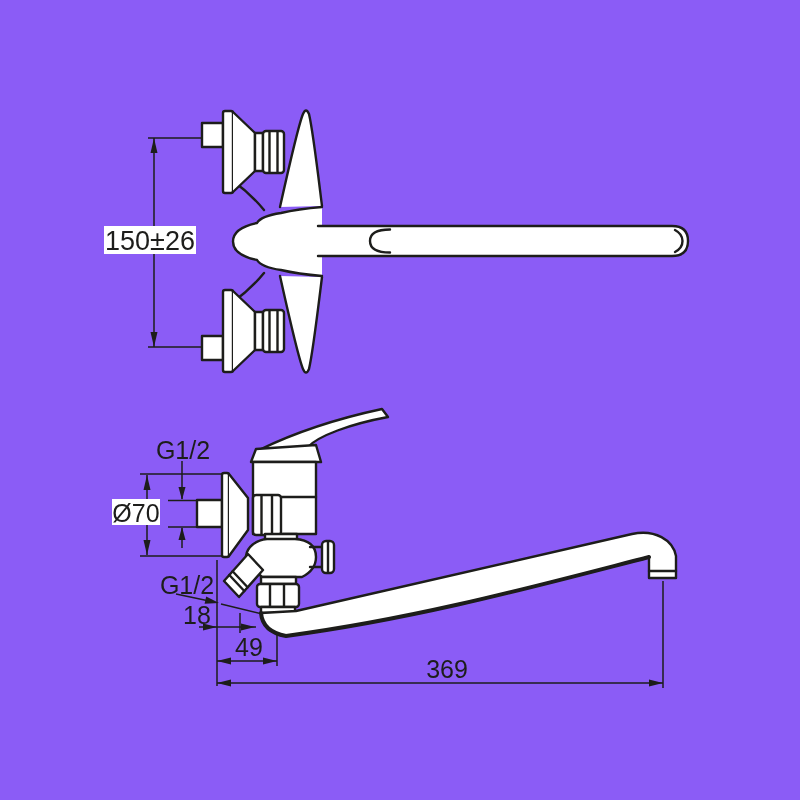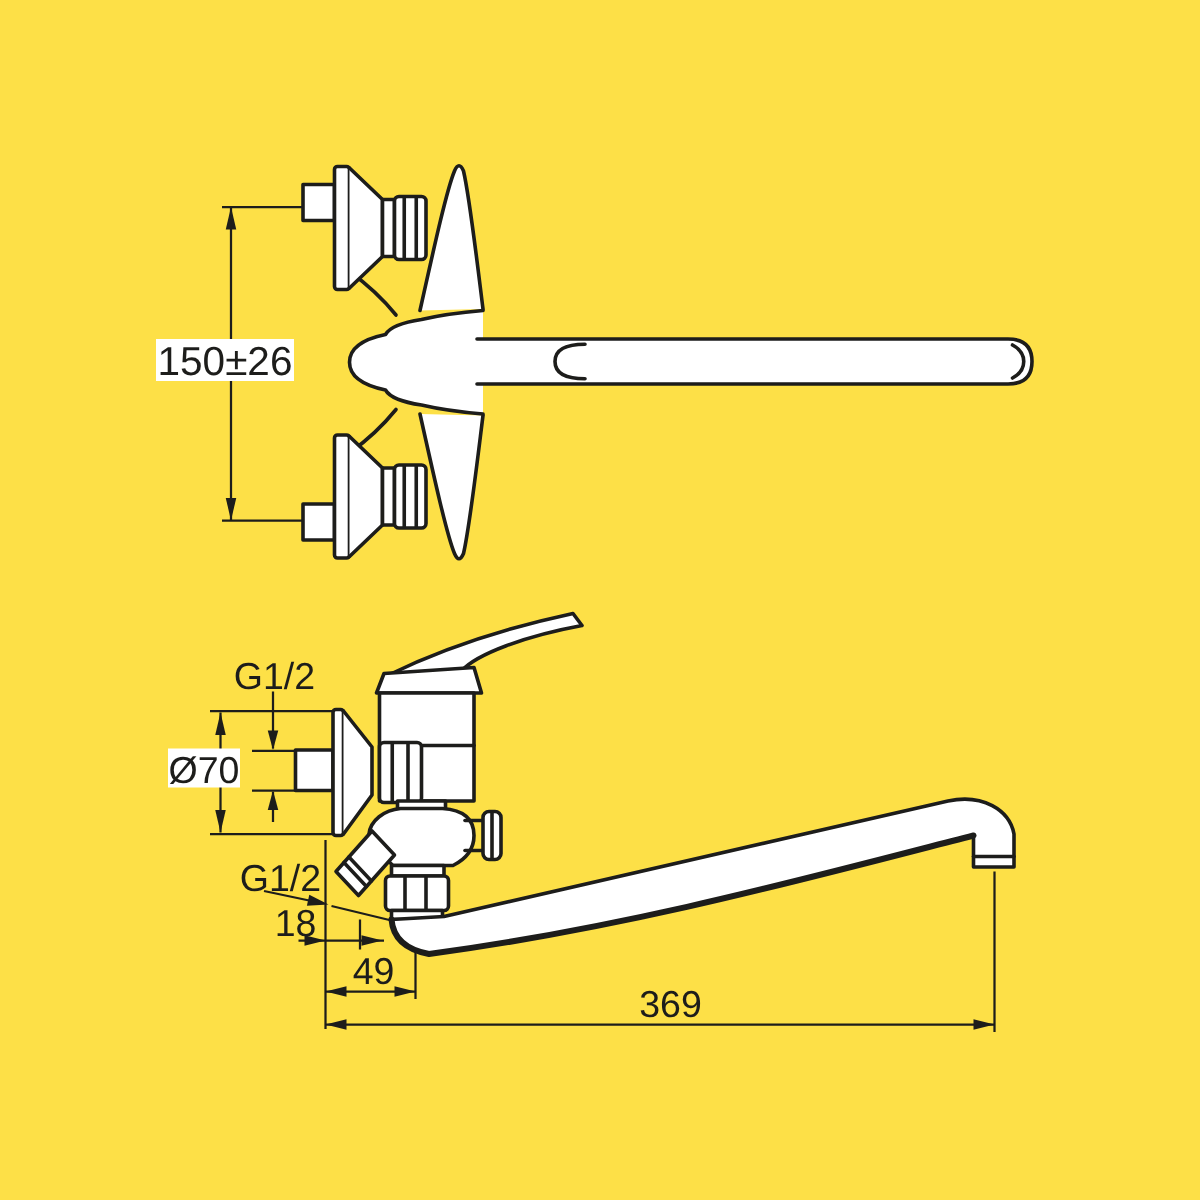--- a/index.html
+++ b/index.html
@@ -1,16 +1,16 @@
 <!DOCTYPE html>
 <html><head>
 <meta charset="utf-8">
 <style>
   html,body{margin:0;padding:0;background:#ffffff;}
-  .stage{width:800px;height:800px;position:relative;background:#fde047;overflow:hidden;
+  .stage{width:800px;height:800px;position:relative;background:#8b5cf6;overflow:hidden;
          font-family:"Liberation Sans", sans-serif;text-decoration:underline;}
   svg{display:block}
   .outline{fill:none;stroke:#1d1d1b;stroke-width:2.4;stroke-linejoin:round;stroke-linecap:round;}
   .outline-f{fill:#ffffff;stroke:#1d1d1b;stroke-width:2.4;stroke-linejoin:round;stroke-linecap:round;}
   .thick{fill:none;stroke:#1d1d1b;stroke-width:4;stroke-linecap:round;}
   .thin{fill:none;stroke:#1d1d1b;stroke-width:1.5;stroke-linecap:butt;}
   .arrow{fill:#1d1d1b;stroke:none;}
   .dimtext{fill:#1d1d1b;font-family:"Liberation Sans", sans-serif;}
   .bg{fill:#ffffff;stroke:none;}
 </style>

